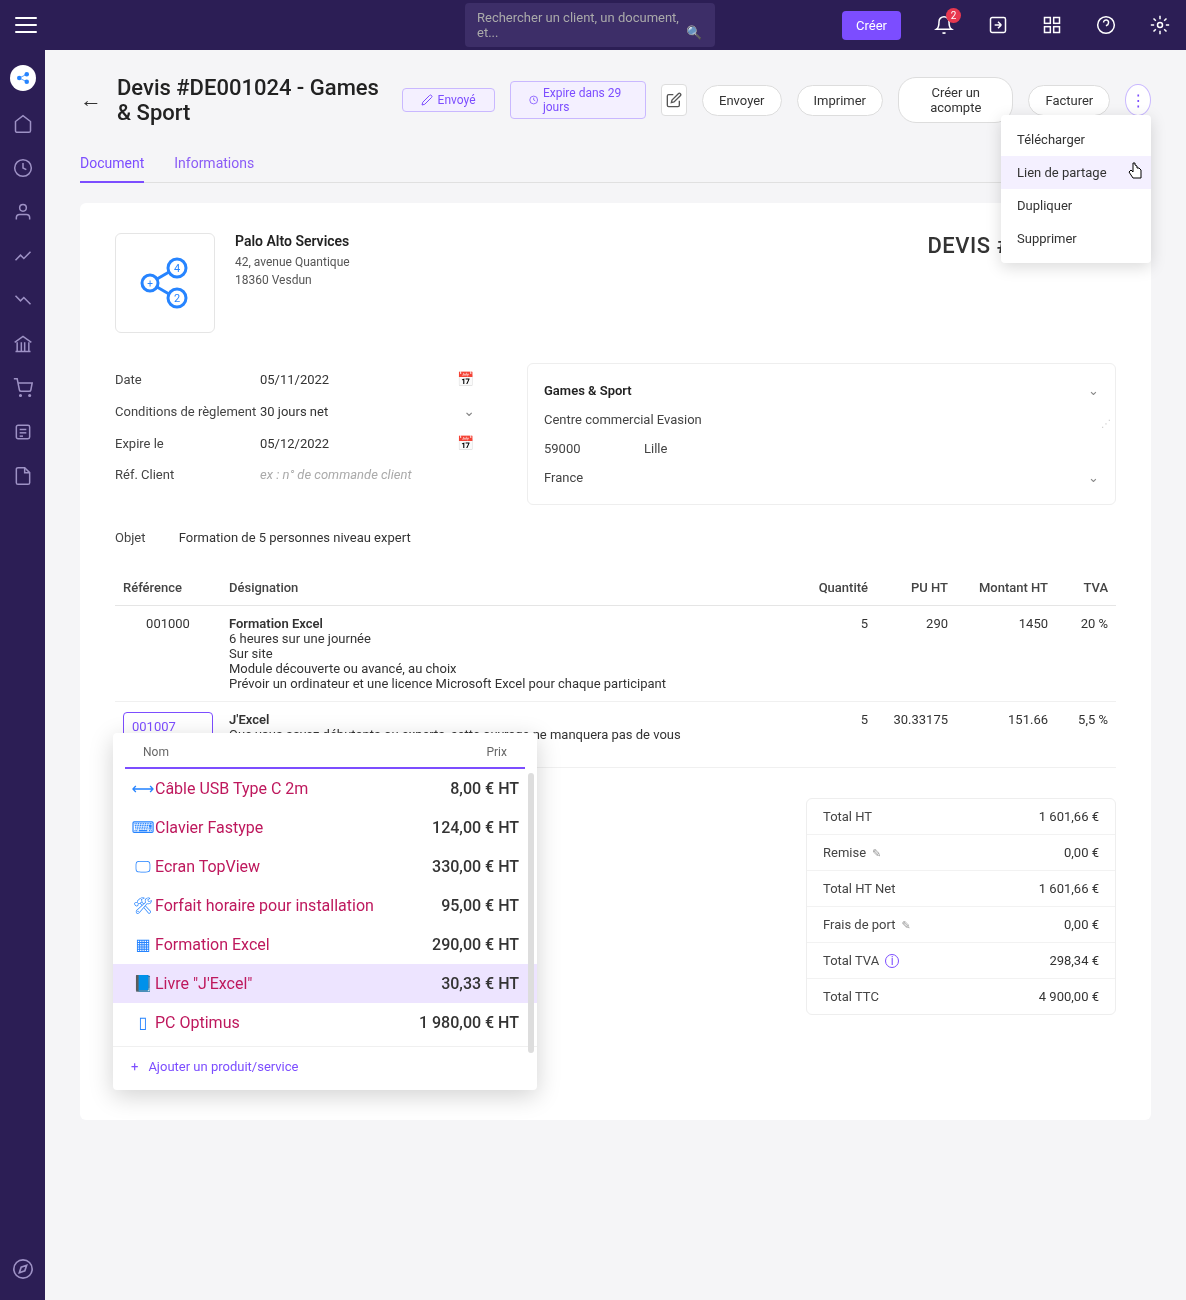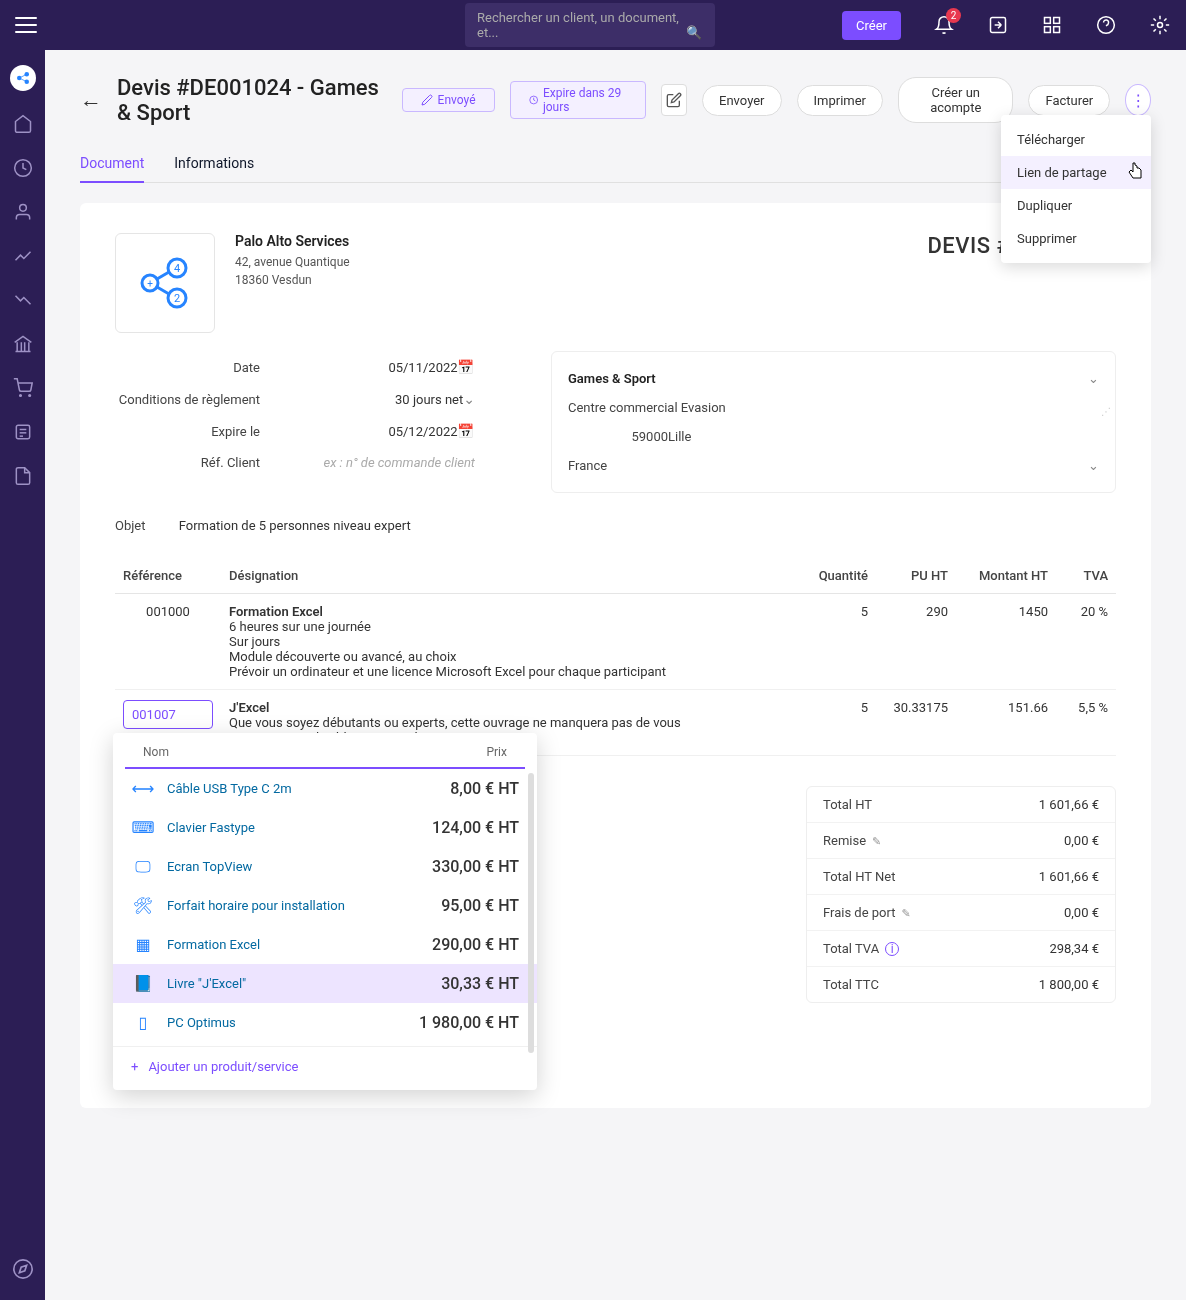--- a/index.html
+++ b/index.html
@@ -30,33 +30,33 @@
   .icon-btn { width: 32px; height: 32px; border: 1px solid #ddd; border-radius: 4px; display: flex; align-items: center; justify-content: center; cursor: pointer; background: #fff; }
   .btn-outline { border: 1px solid #ddd; background: #fff; padding: 7px 16px; border-radius: 18px; font-size: 13px; cursor: pointer; color: #333; }
   .more-btn { width: 32px; height: 32px; border: 1px solid #c9b8ff; border-radius: 50%; display: flex; align-items: center; justify-content: center; cursor: pointer; color: #7c4dff; background: #fff; }
   
   .dropdown-menu { position: absolute; right: 35px; top: 65px; background: #fff; border-radius: 4px; box-shadow: 0 4px 16px rgba(0,0,0,0.15); width: 150px; z-index: 20; padding: 8px 0; }
   .dropdown-item { padding: 9px 16px; font-size: 13px; color: #333; cursor: pointer; }
   .dropdown-item.hover { background: #f4f0ff; }
   .cursor-hand { position: absolute; right: 42px; top: 112px; z-index: 21; font-size: 14px; }
   
   .tabs { display: flex; gap: 30px; border-bottom: 1px solid #e0e0e0; margin-bottom: 0; align-items: center; }
-  .tab { padding: 10px 0; font-size: 14px; color: #0f172a; cursor: pointer; border-bottom: 2px solid transparent; margin-bottom: -1px; }
+  .tab { padding: 10px 0; font-size: 14px; color: #8b5cf6; cursor: pointer; border-bottom: 2px solid transparent; margin-bottom: -1px; }
   .tab.active { color: #7c4dff; border-bottom-color: #7c4dff; }
   .tab-right-text { margin-left: auto; font-size: 13px; color: #666; padding-bottom: 10px; }
   
   .doc-panel { background: #fff; border-radius: 6px; margin-top: 20px; padding: 30px 35px 40px; position: relative; }
   
   .company-row { display: flex; gap: 20px; align-items: flex-start; }
   .logo-box { width: 100px; height: 100px; border: 1px solid #e5e5e5; border-radius: 6px; display: flex; align-items: center; justify-content: center; }
   .company-info h4 { font-size: 14px; font-weight: 600; color: #222; margin-bottom: 4px; }
   .company-info p { font-size: 12px; color: #555; line-height: 1.5; }
   .doc-title-big { margin-left: auto; font-size: 22px; font-weight: 500; color: #333; letter-spacing: 0.5px; }
   
-  .info-grid { display: flex; gap: 76px; margin-top: 18px; text-align: right; }
+  .info-grid { display: flex; gap: 52px; margin-top: 30px; }
   .left-info { flex: 0 0 360px; }
   .info-row { display: flex; align-items: center; padding: 8px 0; font-size: 13px; }
   .info-label { width: 145px; color: #444; }
   .info-value { color: #333; flex: 1; }
   .info-icon { color: #888; margin-left: auto; font-size: 14px; }
   .placeholder-text { color: #aaa; font-style: italic; }
   
   .client-box { flex: 1; border: 1px solid #eee; border-radius: 6px; padding: 12px 16px; position: relative; }
   .client-row { display: flex; align-items: center; padding: 7px 0; font-size: 13px; color: #444; }
   .client-row strong { font-weight: 600; color: #222; }
@@ -72,21 +72,21 @@
   .line-table td { padding: 10px 8px; vertical-align: top; color: #333; border-bottom: 1px solid #f0f0f0; }
   .desig-strong { font-weight: 600; }
   .ref-input { border: 1.5px solid #7c4dff; border-radius: 4px; padding: 6px 8px; width: 90px; font-size: 13px; color: #7c4dff; outline: none; }
   
   .autocomplete-panel { position: absolute; left: 33px; width: 424px; background: #fff; border-radius: 4px; box-shadow: 0 6px 24px rgba(0,0,0,0.18); z-index: 15; padding: 12px 0; }
   .ac-header { display: flex; padding: 0 18px 8px; font-size: 12px; color: #666; border-bottom: 2px solid #7c4dff; margin: 0 12px; }
   .ac-header .col-price { margin-left: auto; }
   .ac-row { display: flex; align-items: center; padding: 10px 18px; cursor: pointer; }
   .ac-row.selected { background: #ede4ff; }
   .ac-icon { width: 24px; color: #2684ff; font-size: 16px; text-align: center; }
-  .ac-name { font-size: 13px; color: #0369a1; margin-left: 12px; }
+  .ac-name { font-size: 16px; color: #be185d; }
   .ac-price { margin-left: auto; font-size: 16px; font-weight: 500; color: #333; }
   .ac-scrollbar { position: absolute; right: 3px; top: 40px; width: 6px; height: 280px; background: #ddd; border-radius: 3px; }
   .ac-footer { padding: 12px 18px 4px; display: flex; align-items: center; gap: 10px; color: #7c4dff; font-size: 13px; cursor: pointer; border-top: 1px solid #f0f0f0; margin-top: 4px; }
   
   .totals-box { margin-left: auto; width: 310px; border: 1px solid #eee; border-radius: 6px; margin-top: 30px; }
   .total-row { display: flex; padding: 10px 16px; font-size: 13px; border-bottom: 1px solid #f2f2f2; }
   .total-row:last-child { border-bottom: none; }
   .total-row .label { color: #444; }
   .total-row .value { margin-left: auto; color: #333; }
   .edit-icon-sm { color: #999; margin-left: 6px; font-size: 11px; }
@@ -347,21 +347,21 @@
           <th class="right" style="width:100px">Montant HT</th>
           <th class="right" style="width:60px">TVA</th>
         </tr>
       </thead>
       <tbody>
         <tr>
           <td style="text-align:center">001000</td>
           <td>
             <div class="desig-strong">Formation Excel</div>
             <div>6 heures sur une journée</div>
-            <div>Sur jours</div>
+            <div>Sur site</div>
             <div>Module découverte ou avancé, au choix</div>
             <div>Prévoir un ordinateur et une licence Microsoft Excel pour chaque participant</div>
           </td>
           <td class="right">5</td>
           <td class="right">290</td>
           <td class="right">1450</td>
           <td class="right">20 %</td>
         </tr>
         <tr>
           <td>
@@ -444,21 +444,21 @@
         <div class="total-row">
             <span class="label"><span>Frais de port</span><span class="edit-icon-sm">✎</span></span>
             <span class="value">0,00 €</span>
           </div>
         <div class="total-row">
             <span class="label"><span>Total TVA</span><span class="info-icon-sm">i</span></span>
             <span class="value">298,34 €</span>
           </div>
         <div class="total-row">
             <span class="label">Total TTC</span>
-            <span class="value">1 800,00 €</span>
+            <span class="value">4 900,00 €</span>
           </div>
       </div>
     </div>
 
     <div class="footer-text">A retourner signé avec la mention "Bon pour accord".</div>
 
   </div>
 </div>
 
 </body></html>

